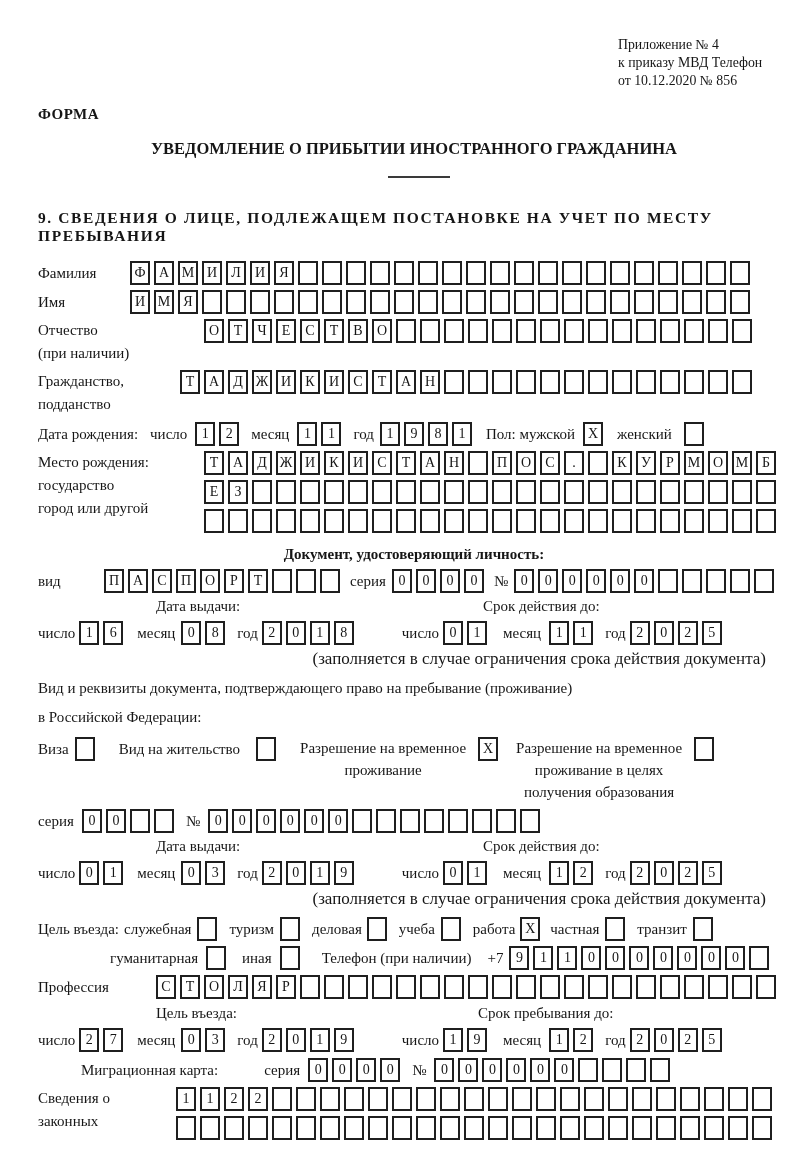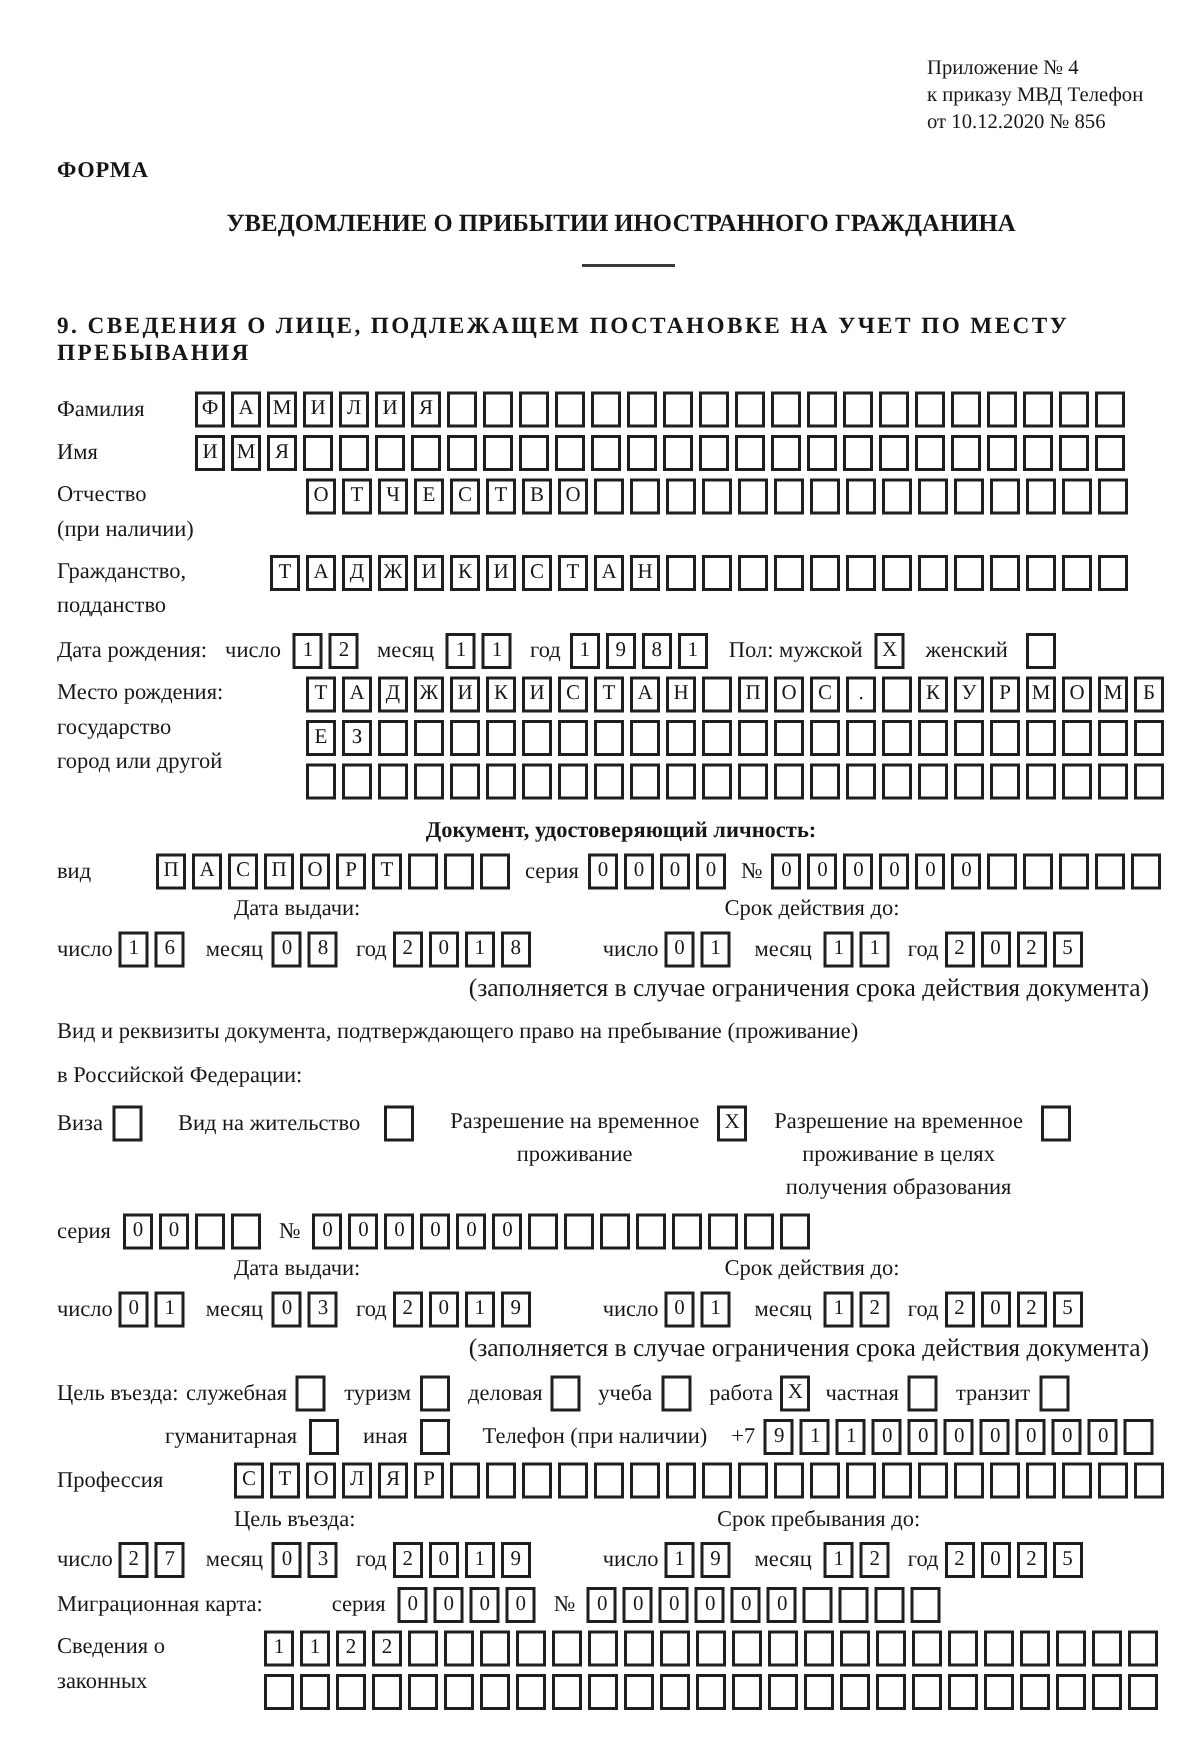--- a/index.html
+++ b/index.html
@@ -581,21 +581,21 @@
       </div>
     <span class="lbl" style="margin-left:8px;margin-right:4px;">год</span>
     <div class="cells">
         <div class="cell">2</div>
         <div class="cell">0</div>
         <div class="cell">2</div>
         <div class="cell">5</div>
       </div>
   </div>
 
-  <div class="frow" style="margin-top:6px;">
+  <div class="frow" style="margin-top:6px;margin-left:43px;">
     <span class="lbl">Миграционная карта:</span>
     <span class="lbl" style="margin-left:46px;margin-right:8px;">серия</span>
     <div class="cells">
         <div class="cell">0</div>
         <div class="cell">0</div>
         <div class="cell">0</div>
         <div class="cell">0</div>
       </div>
     <span class="lbl" style="margin-left:8px;margin-right:8px;">№</span>
     <div class="cells">

